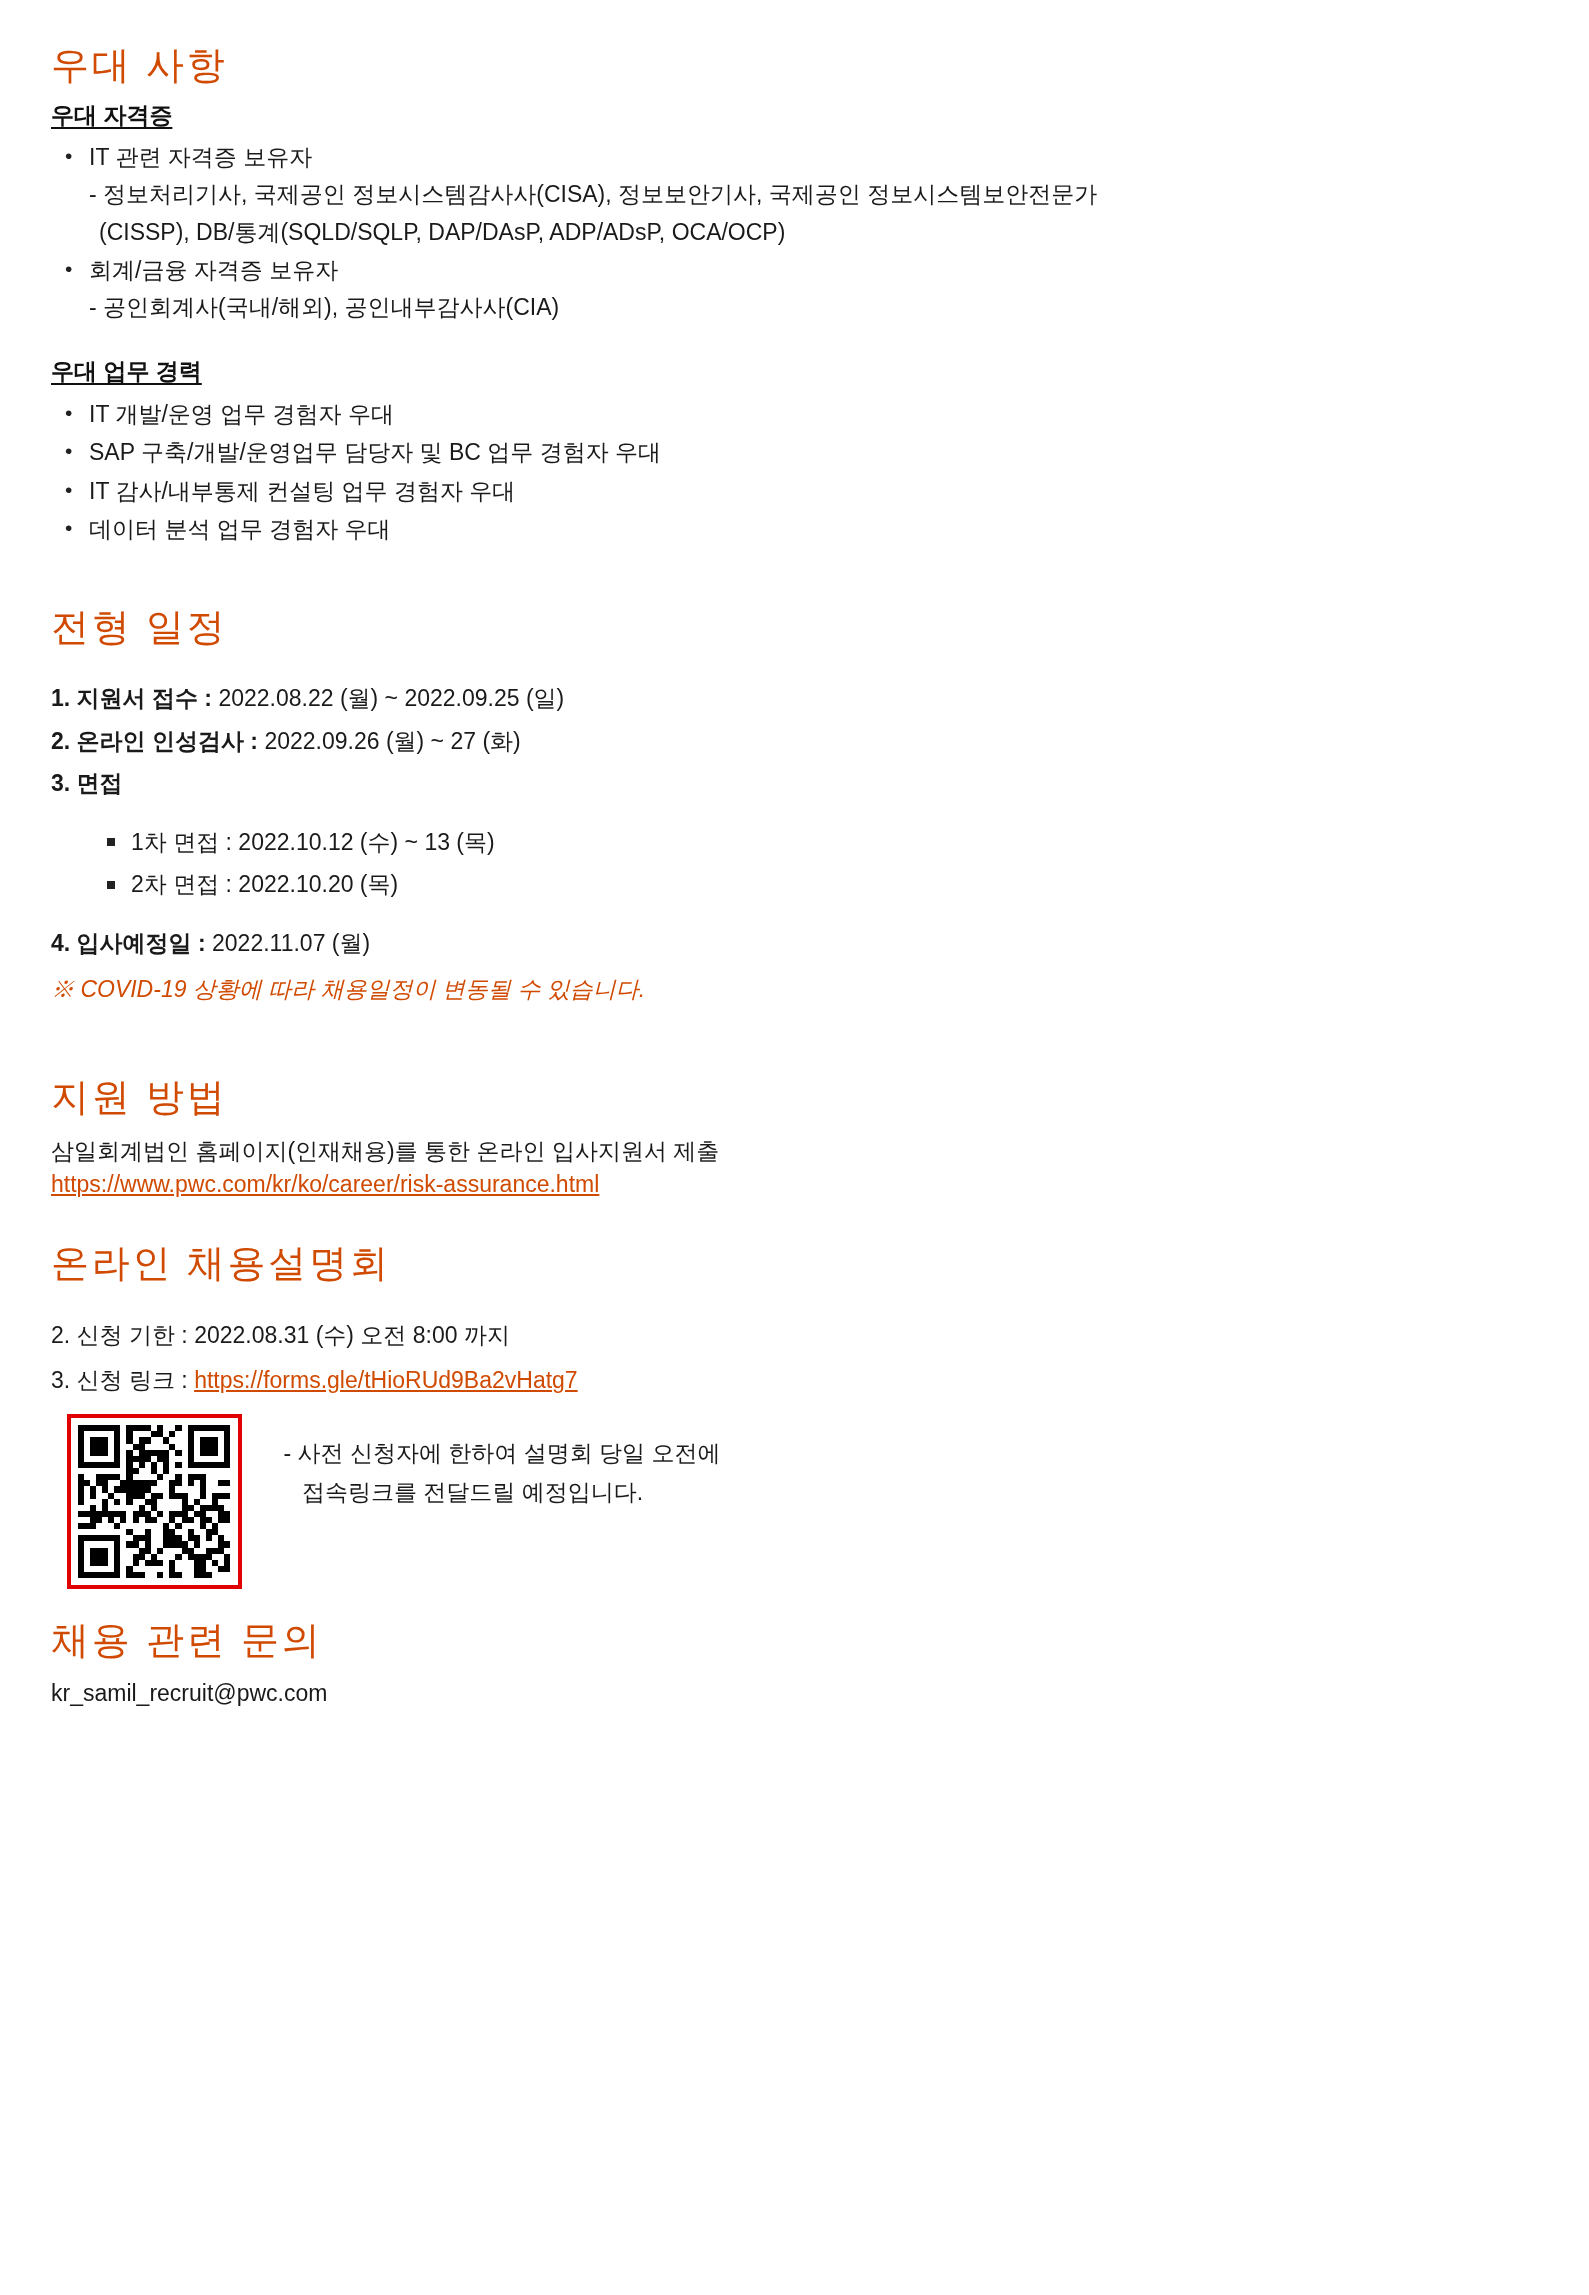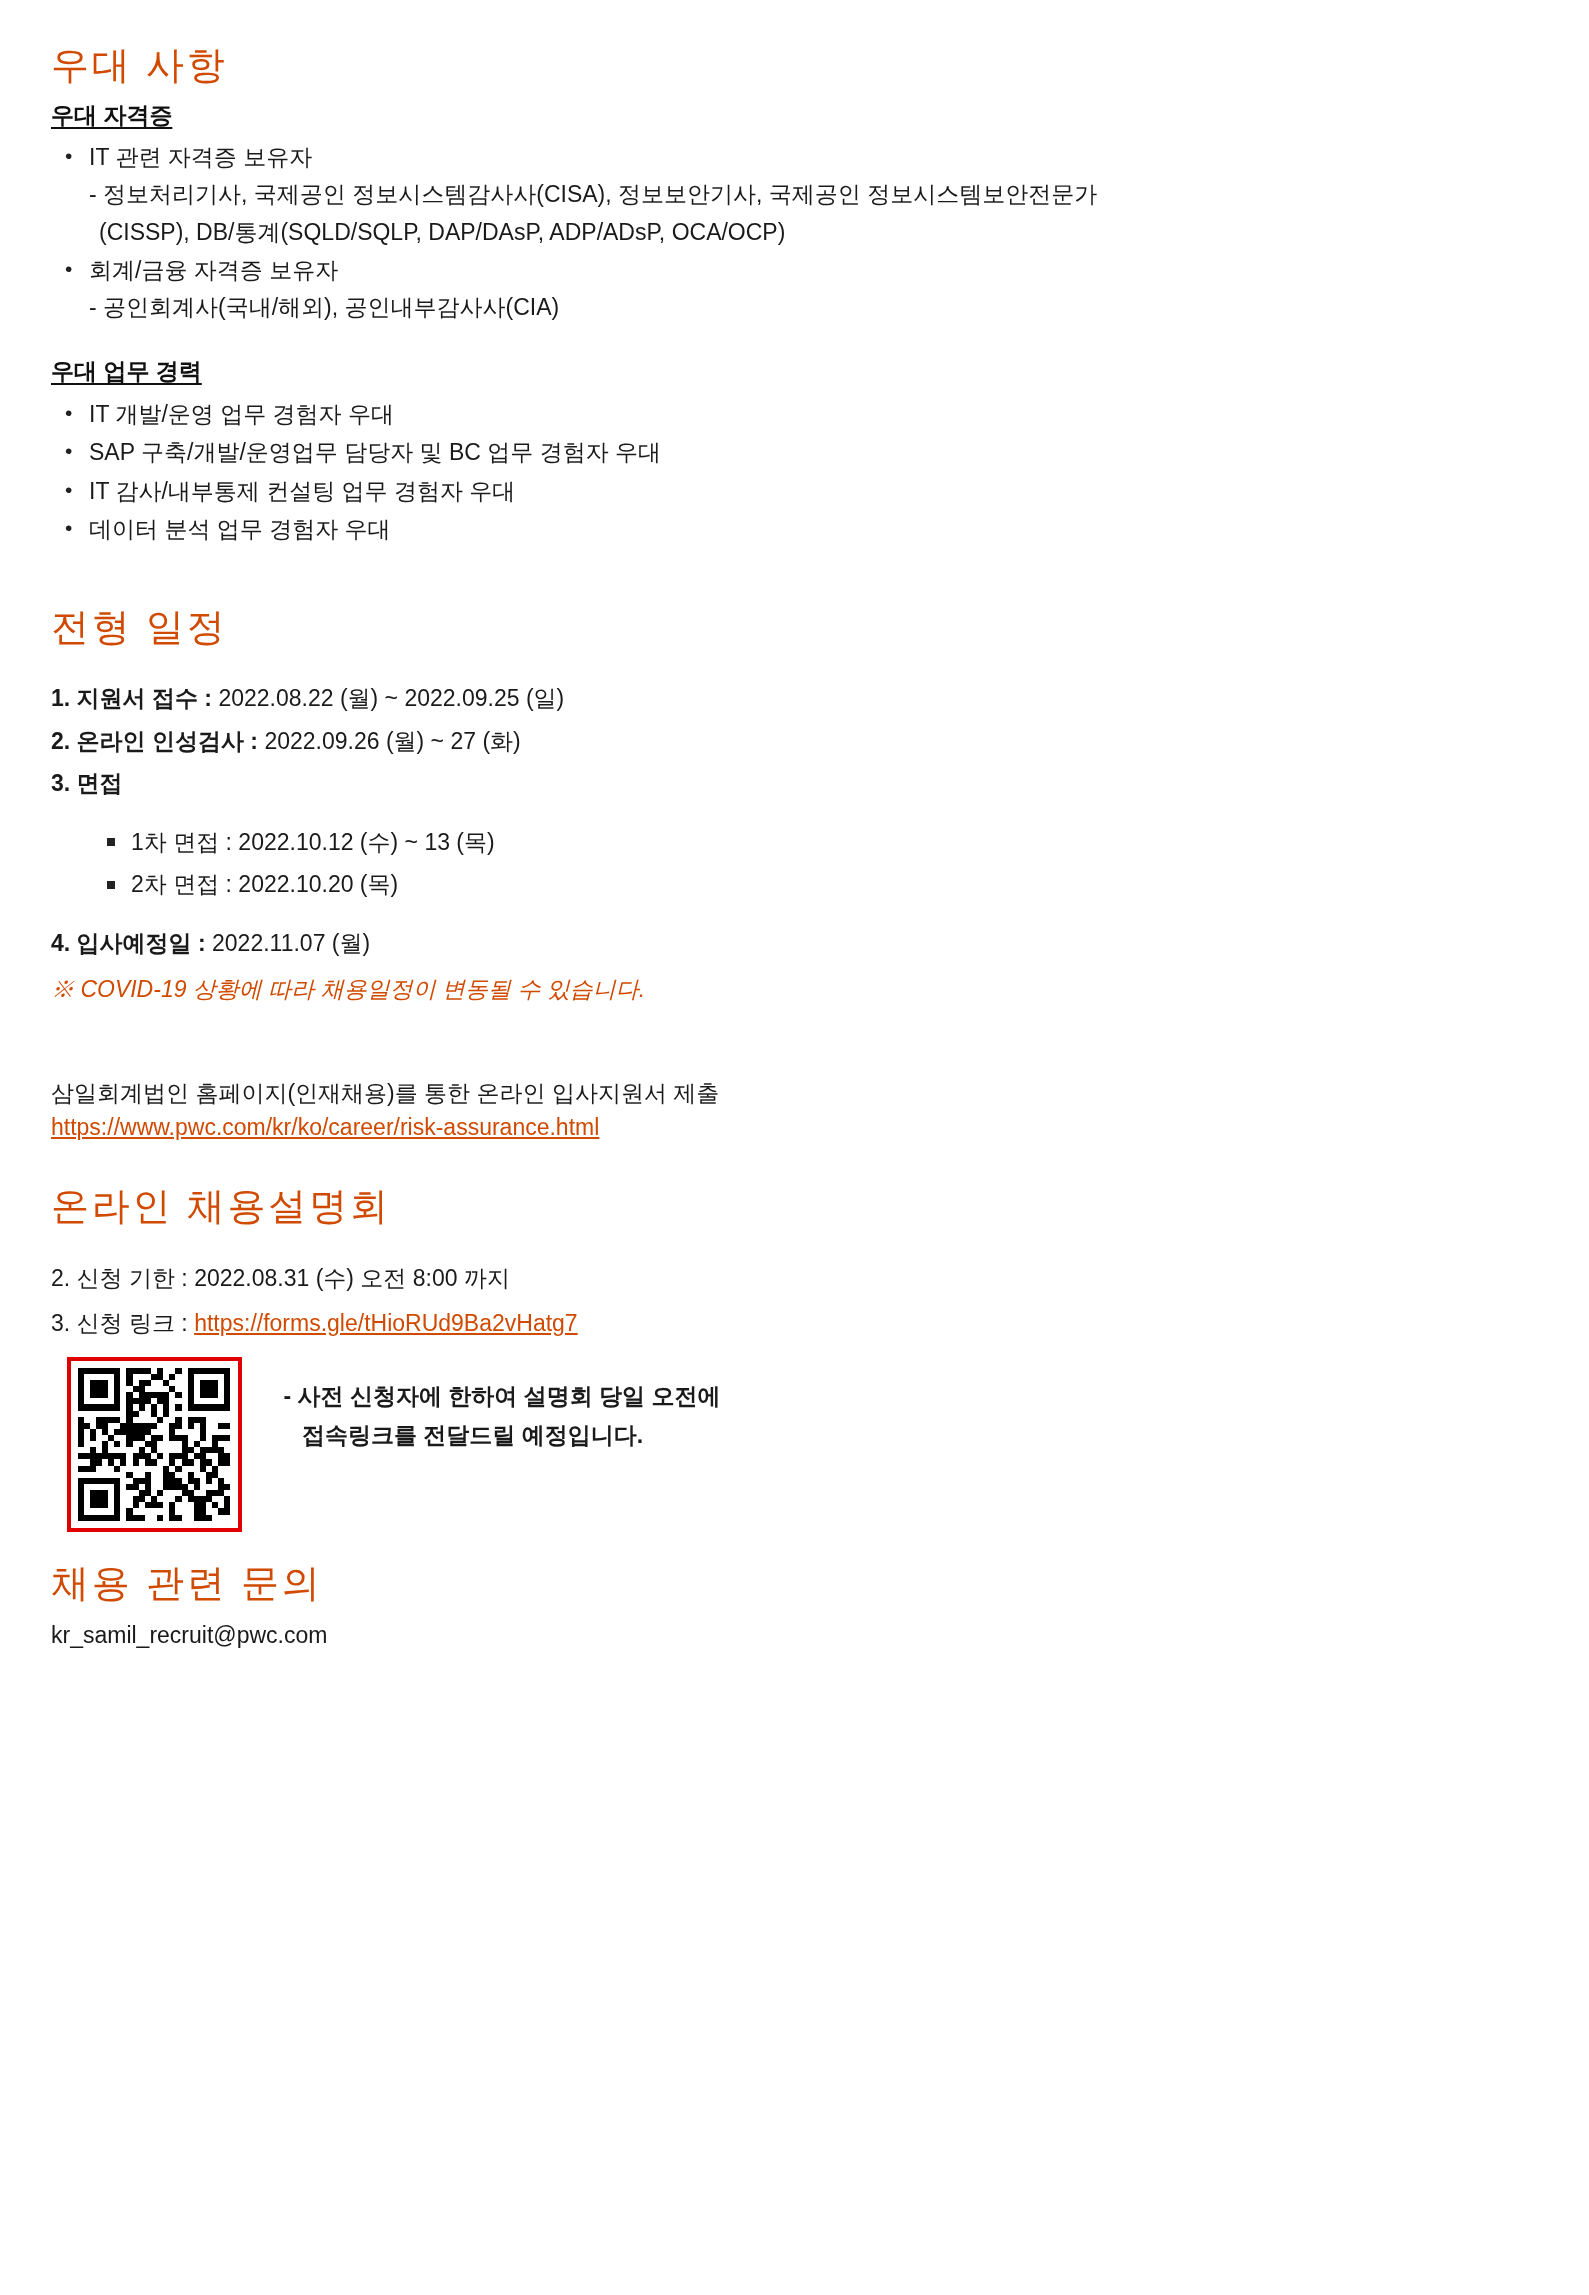--- a/index.html
+++ b/index.html
@@ -115,21 +115,20 @@
   }
   .num-line {
     font-size: 23px;
     line-height: 1.95;
     margin: 0;
   }
   .qr-row {
     display: flex;
     align-items: flex-start;
     margin-top: 11.3px;
-    font-weight: bold;
   }
   .qr-box {
     width: 175px;
     height: 175px;
     border: 4.2px solid #e00000;
     box-sizing: border-box;
     padding: 7px;
     background: #fff;
     margin-left: 15.5px;
     flex: 0 0 auto;
@@ -216,20 +215,21 @@
 
   <p class="sched-line">
     <b>4. 입사예정일 :</b><span> 2022.11.07 (월)</span>
   </p>
 
   <p class="note-red">※ COVID-19 상황에 따라 채용일정이 변동될 수 있습니다.</p>
 
   <div class="gap-lg"></div>
 
   
+  <h2 class="section-title">지원 방법</h2>
 
   <p class="body-text">삼일회계법인 홈페이지(인재채용)를 통한 온라인 입사지원서 제출</p>
   <a class="link" href="#">https://www.pwc.com/kr/ko/career/risk-assurance.html</a>
 
   <div class="gap-lg"></div>
 
   
   <h2 class="section-title">온라인 채용설명회</h2>
 
   <div class="gap-sm"></div>

